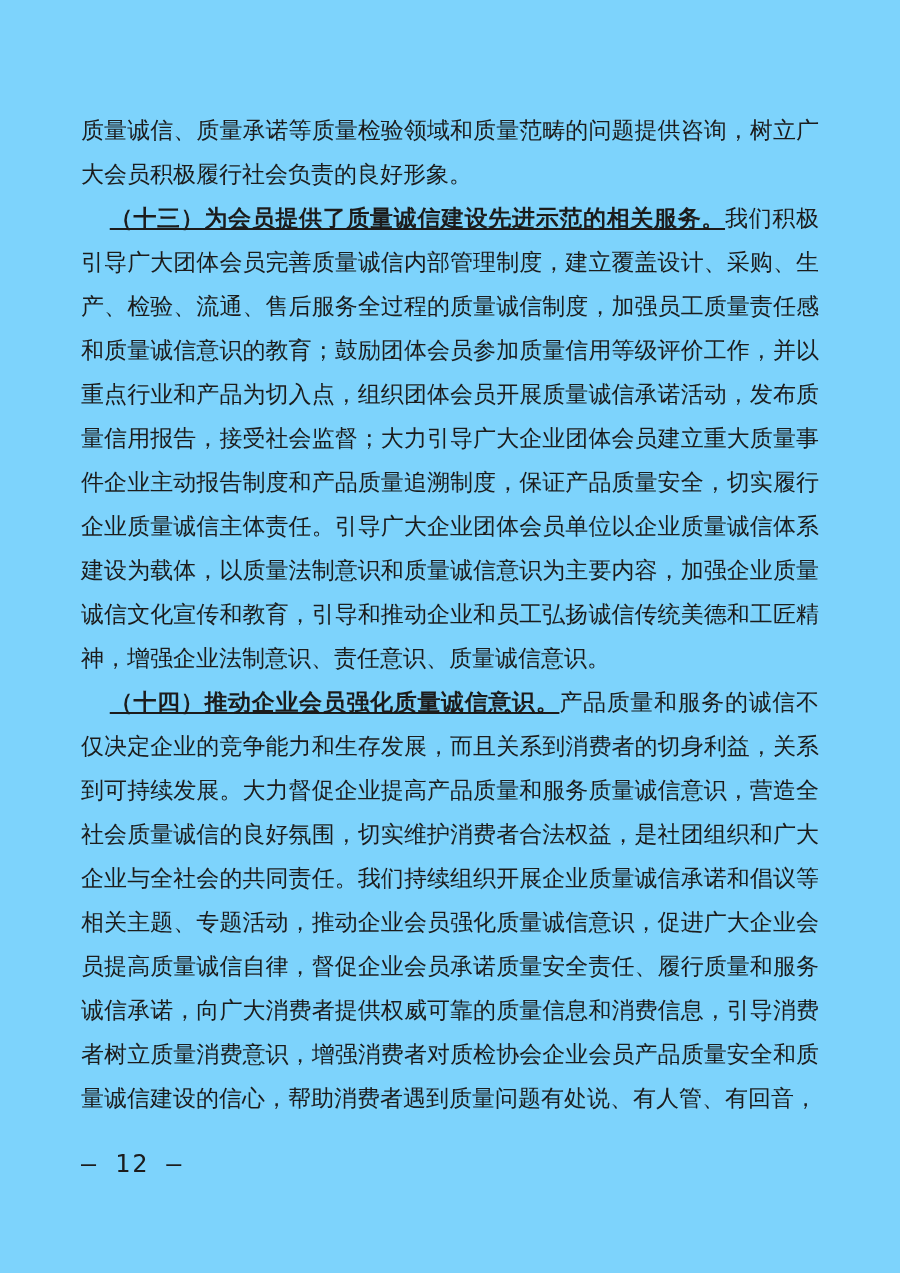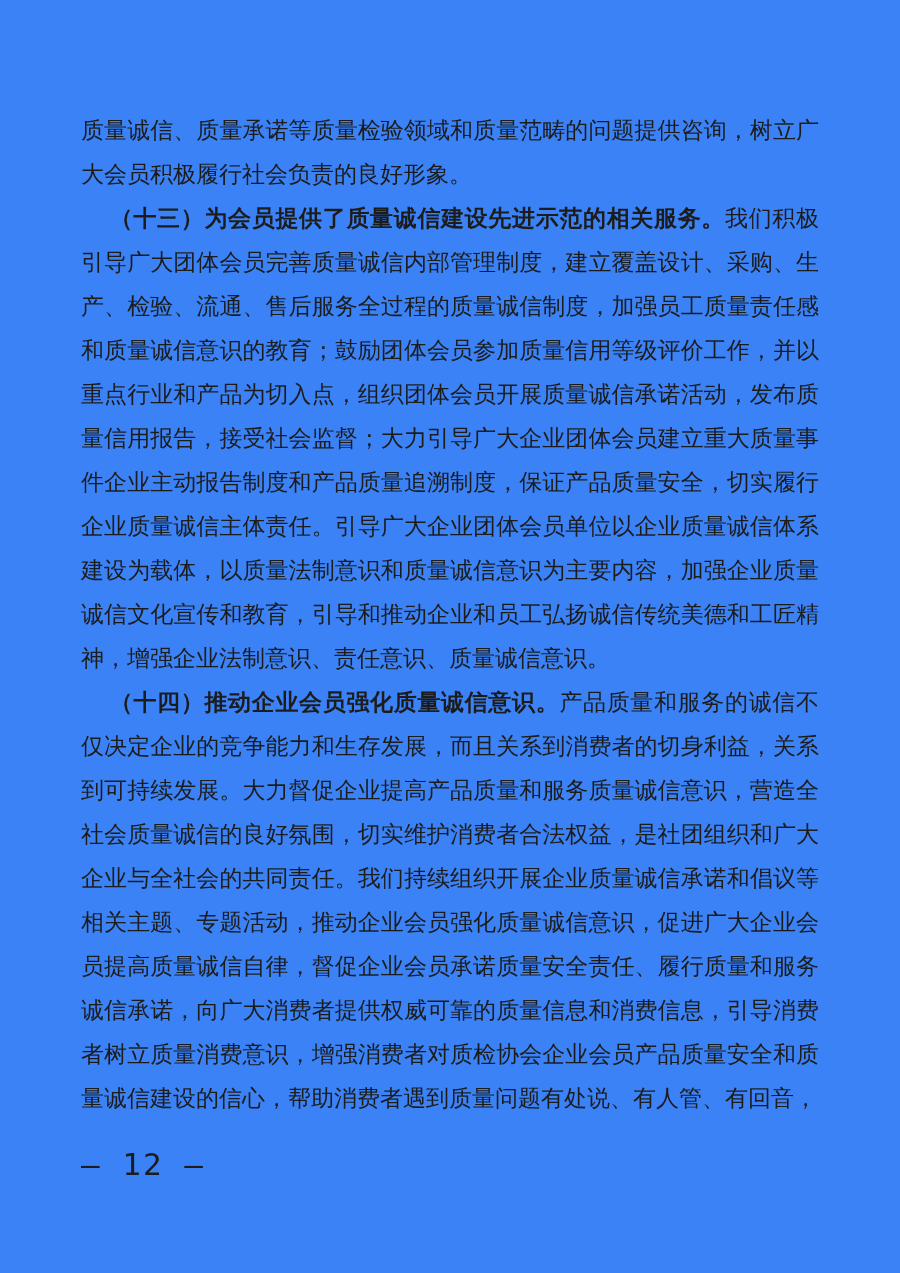--- a/index.html
+++ b/index.html
@@ -9,21 +9,21 @@
   }
   body {
     width: 900px;
     height: 1273px;
     font-family: "Liberation Serif", "DejaVu Serif", serif;
   }
   .page {
     position: relative;
     width: 900px;
     height: 1273px;
-    background: #3b82f6;
+    background: #7dd3fc;
     overflow: hidden;
   }
   .text-block {
     position: absolute;
     left: 81px;
     top: 109px;
     width: 738px;
   }
   .para {
     margin: 0;
@@ -33,26 +33,27 @@
     color: #1c1c1c;
     text-align: justify;
     text-justify: inter-ideograph;
     word-break: break-all;
   }
   .para.indent {
     text-indent: 1.25em;
   }
   .run-bold {
     font-weight: bold;
+    text-decoration: underline;
   }
   .footer {
     position: absolute;
     left: 81px;
     top: 1149px;
-    font-size: 31px;
+    font-size: 25px;
     line-height: 30px;
     color: #1c1c1c;
     letter-spacing: 2px;
     font-family: "DejaVu Sans Mono", "Liberation Mono", monospace;
   }
 </style>
 </head>
 <body>
 
 <div class="page">

